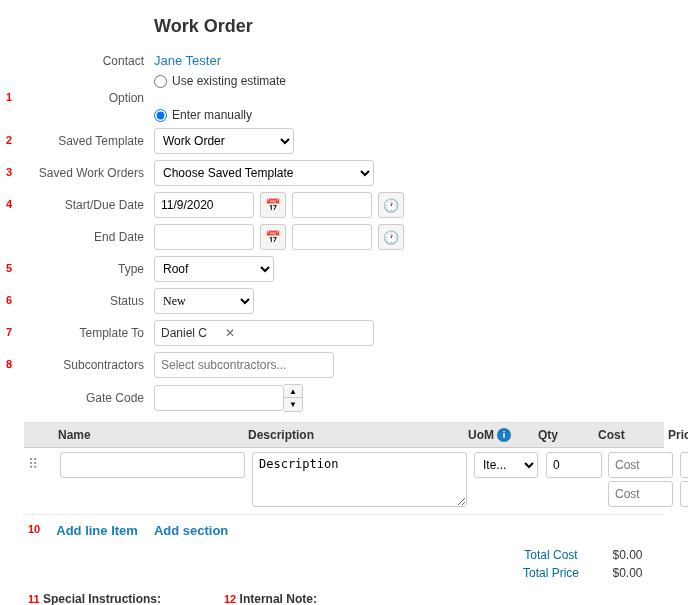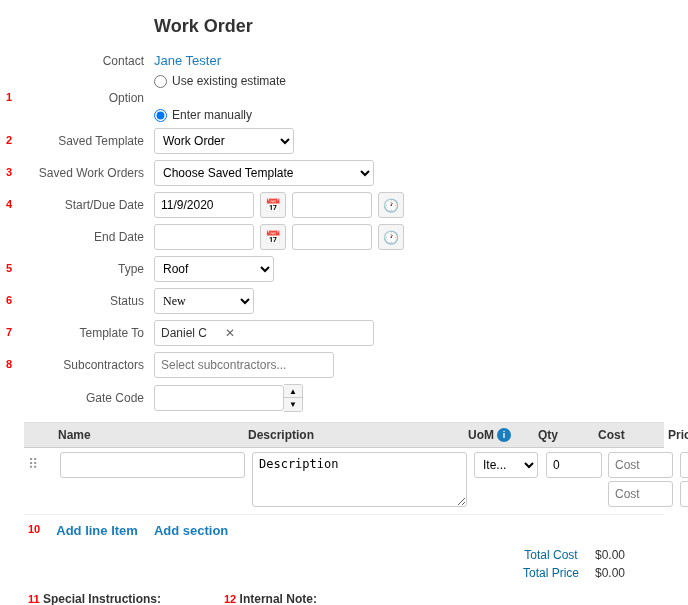--- a/index.html
+++ b/index.html
@@ -121,21 +121,21 @@
     .drag-handle { color: #999; cursor: grab; font-size: 14px; padding-top: 4px; }
 
     .add-row { display: flex; gap: 16px; padding: 8px 4px; }
     .add-link { color: #1a7dbf; text-decoration: none; cursor: pointer; font-size: 13px; font-weight: bold; }
 
     .totals-row {
       display: flex; justify-content: flex-end; align-items: center; padding: 2px 4px;
       font-size: 12px;
     }
     .totals-label { width: 80px; text-align: center; padding-right: 8px; color: #0369a1; }
-    .totals-value { width: 65px; text-align: left; }
+    .totals-value { width: 65px; text-align: center; }
 
     .bottom-notes {
       display: flex; gap: 16px; margin-top: 10px; padding: 0 4px;
     }
 
     .note-block { display: flex; flex-direction: column; gap: 4px; }
     .note-label { font-size: 12px; font-weight: bold; position: relative; }
     .note-textarea { width: 180px; height: 70px; border: 1px solid #ccc; border-radius: 3px; padding: 4px 6px; font-size: 12px; resize: vertical; }
 
     .info-icon {

